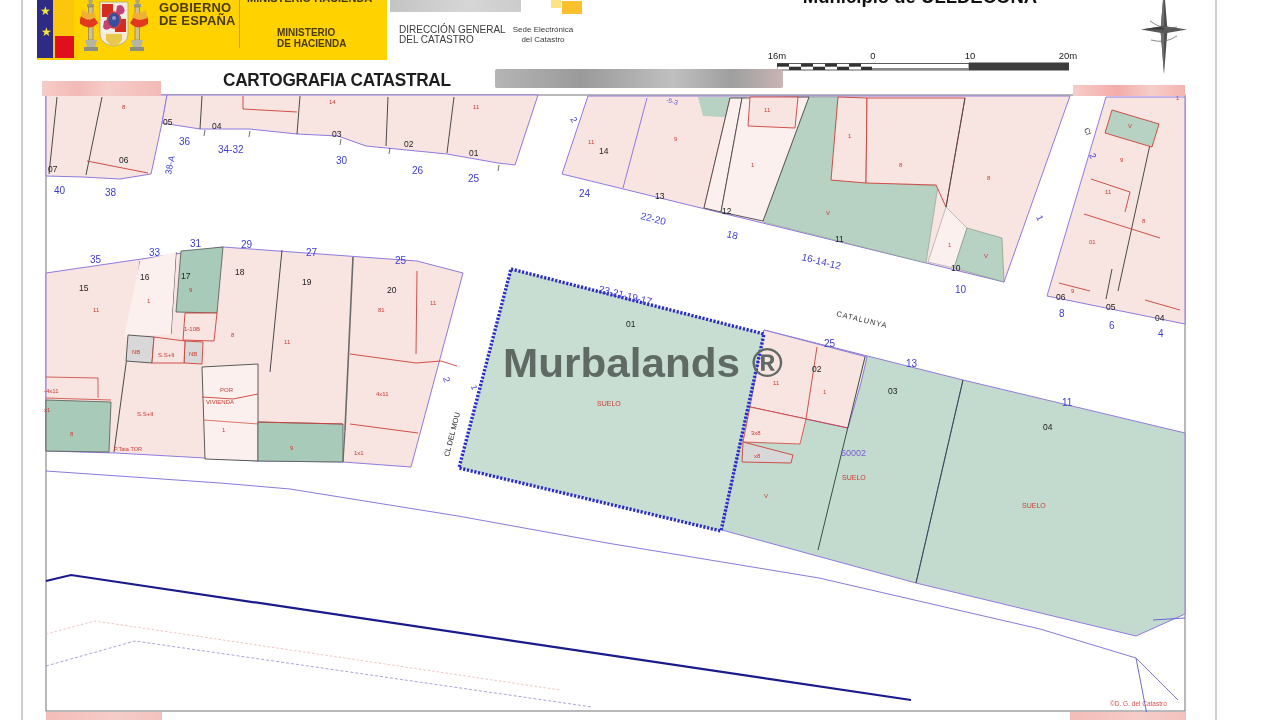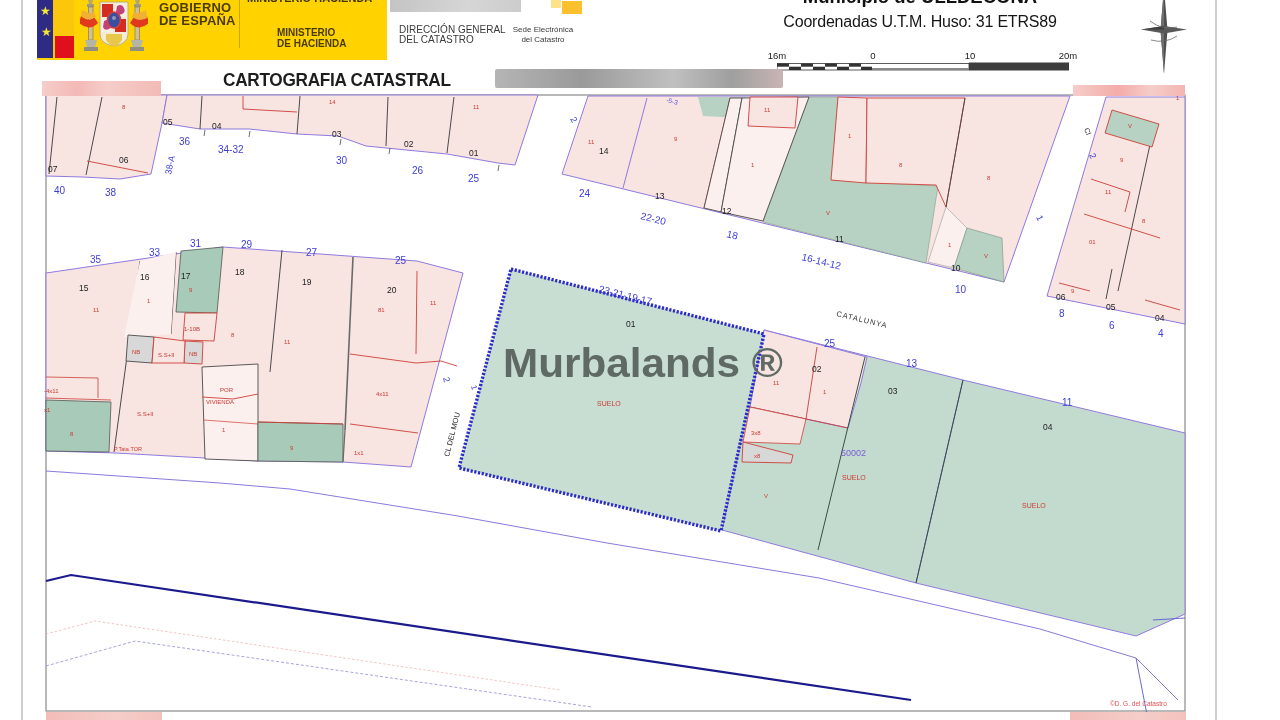--- a/index.html
+++ b/index.html
@@ -70,21 +70,20 @@
 
 <div class="abs" style="left:551px;top:0;width:10px;height:8px;background:#fce38a;"></div>
 <div class="abs" style="left:562px;top:1px;width:20px;height:13px;background:#fbc02d;"></div>
 
 <div class="abs" style="left:495px;top:25px;width:96px;color:#3a3a3a;font-size:8px;line-height:9.5px;text-align:center;">Sede Electrónica<br>del Catastro</div>
 
 <div class="abs" style="left:770px;top:0;width:300px;height:7px;overflow:hidden;">
       <div style="margin-top:-14px;color:#111;font-weight:bold;font-size:18.5px;text-align:center;">Municipio de ULLDECONA</div>
     </div>
 
-<div class="abs" style="left:700px;top:12.5px;width:440px;color:#161616;font-size:16px;letter-spacing:-0.2px;text-align:center;">Coordenadas U.T.M. Huso: 31 ETRS89</div>
 
 
 <div class="abs" style="left:757px;top:50px;width:40px;color:#222;font-size:9.5px;text-align:center;">16m</div>
 <div class="abs" style="left:853px;top:50px;width:40px;color:#222;font-size:9.5px;text-align:center;">0</div>
 <div class="abs" style="left:950px;top:50px;width:40px;color:#222;font-size:9.5px;text-align:center;">10</div>
 <div class="abs" style="left:1048px;top:50px;width:40px;color:#222;font-size:9.5px;text-align:center;">20m</div>
 
 <svg class="abs" style="left:777px;top:62px;" width="292" height="10" viewBox="0 0 292 10">
   <rect x="0" y="1.5" width="192" height="6.5" fill="#fff" stroke="#333" stroke-width="0.8"></rect>
   <g fill="#333">

